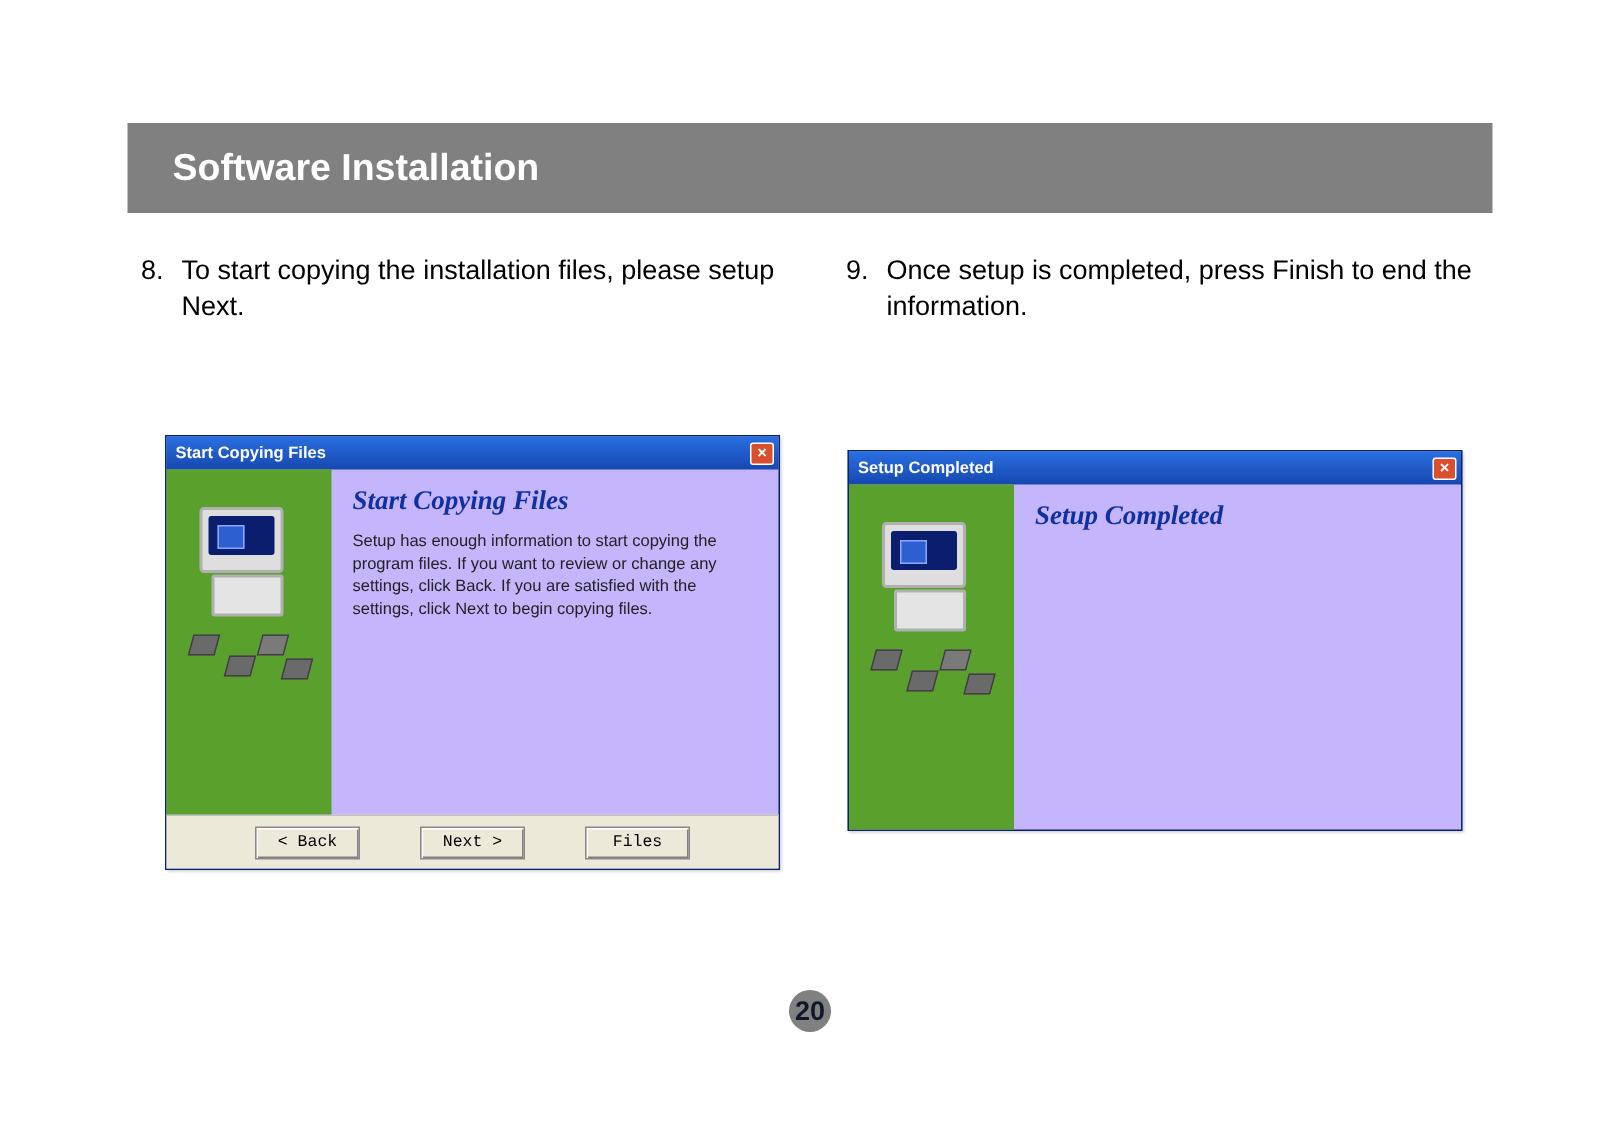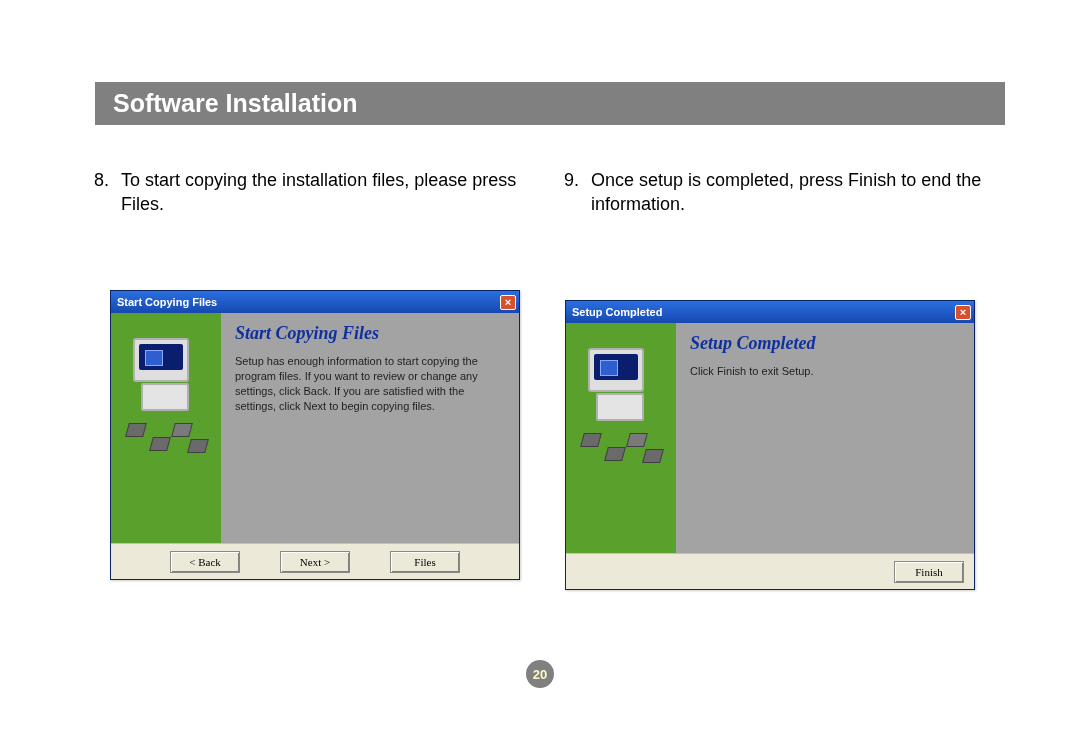--- a/index.html
+++ b/index.html
@@ -6,27 +6,27 @@
   body {
     width: 1080px;
     height: 750px;
     background: #ffffff;
     font-family: Arial, Helvetica, sans-serif;
     position: relative;
   }
   .header-bar {
     position: absolute;
     top: 82px;
-    left: 95px;
+    left: 85px;
     width: 910px;
-    height: 43px;
+    height: 60px;
     background: #808080;
     display: flex;
     align-items: center;
-    padding-left: 18px;
+    padding-left: 30px;
   }
   .header-title {
     color: #ffffff;
     font-size: 25px;
     font-weight: bold;
   }
   .instructions {
     position: absolute;
     top: 168px;
     left: 85px;
@@ -41,21 +41,21 @@
     font-size: 18px;
     line-height: 1.35;
     color: #000;
   }
   .instr-num { min-width: 24px; text-align: right; }
 
   
   .dialog {
     position: absolute;
     width: 410px;
-    background: #a3a3a3;
+    background: #c4b5fd;
     border: 1px solid #0a246a;
     box-shadow: 1px 1px 2px rgba(0,0,0,0.2);
   }
   .dialog.left  { top: 290px; left: 110px; }
   .dialog.right { top: 300px; left: 565px; }
 
   .titlebar {
     height: 22px;
     background: linear-gradient(to bottom, #2a6fe0 0%, #1648b0 100%);
     display: flex;
@@ -155,51 +155,51 @@
     padding: 0 10px;
     gap: 20px;
   }
   .btn {
     min-width: 70px;
     height: 22px;
     background: #ece9d8;
     border: 1px solid #888;
     box-shadow: inset 1px 1px 0 #fff, inset -1px -1px 0 #808080;
     font-size: 11px;
-    font-family: Liberation Serif, serif;
+    font-family: Liberation Mono, monospace;
     display: flex; align-items: center; justify-content: center;
     padding: 0 10px;
   }
   .button-row.spread { justify-content: center; gap: 40px; }
 
   .page-num {
     position: absolute;
     bottom: 62px;
     left: 50%;
     transform: translateX(-50%);
     width: 28px; height: 28px;
     border-radius: 50%;
     background: #808080;
-    color: #fef9c3;
-    font-size: 13px;
+    color: #0f172a;
+    font-size: 18px;
     font-weight: bold;
     display: flex; align-items: center; justify-content: center;
   }
 </style>
 </head>
 <body>
 
 <div class="header-bar">
   <span class="header-title">Software Installation</span>
 </div>
 
 <div class="instructions">
   <div class="instr-col">
     <span class="instr-num">8.</span>
-    <span>To start copying the installation files, please press Files.</span>
+    <span>To start copying the installation files, please setup Next.</span>
   </div>
   <div class="instr-col">
     <span class="instr-num">9.</span>
     <span>Once setup is completed, press Finish to end the information.</span>
   </div>
 </div>
 
 <div class="dialog left">
   <div class="titlebar">
     <span>Start Copying Files</span>
@@ -235,21 +235,17 @@
     <div class="side-graphic">
       <div class="monitor"></div>
       <div class="tower"></div>
       <div class="disk d1"></div>
       <div class="disk d2"></div>
       <div class="disk d3"></div>
       <div class="disk d4"></div>
     </div>
     <div class="content-pane">
       <div class="wiz-title">Setup Completed</div>
-      <div class="wiz-text">Click Finish to exit Setup.</div>
-    </div>
-  </div>
-  <div class="button-row">
-    <div class="btn">Finish</div>
+    </div>
   </div>
 </div>
 
 <div class="page-num">20</div>
 
 </body></html>

